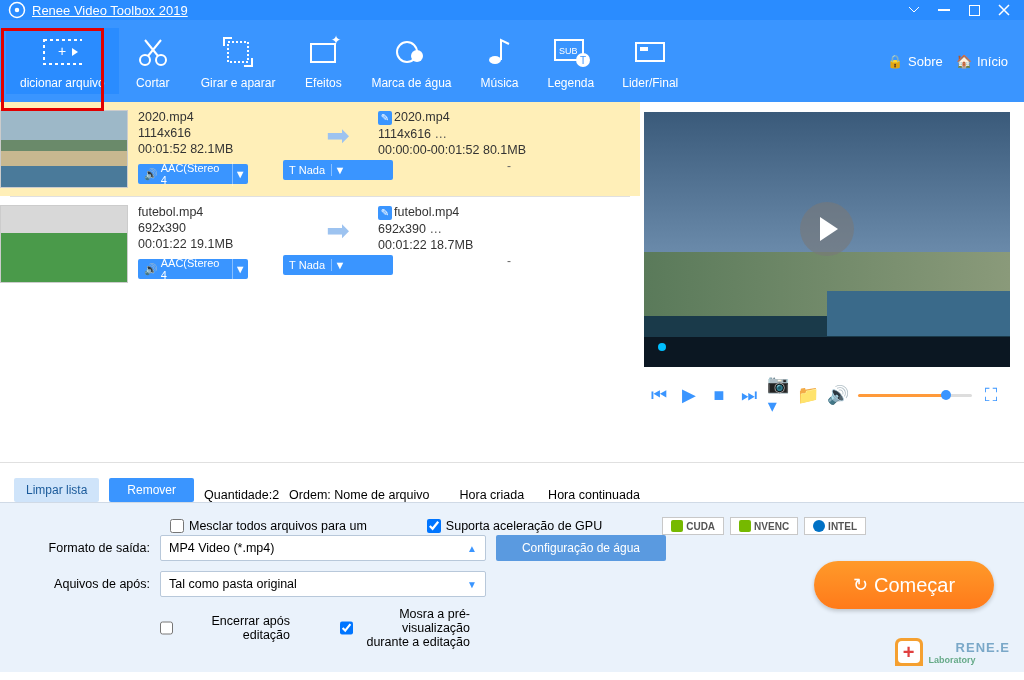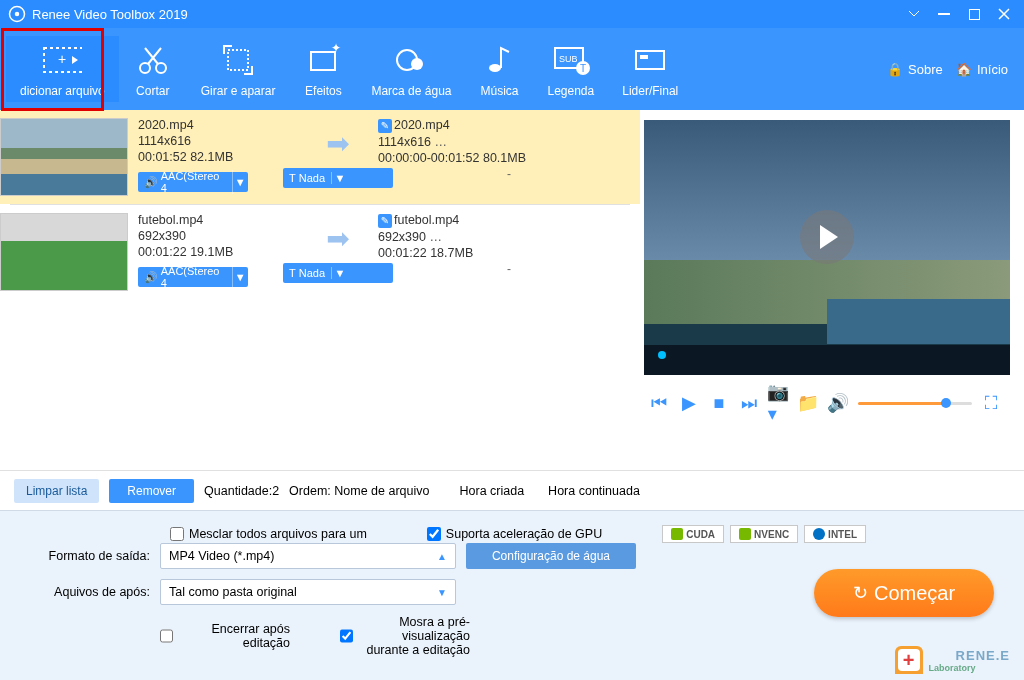--- a/index.html
+++ b/index.html
@@ -1,19 +1,19 @@
 <!DOCTYPE html>
 <html><head>
 <meta charset="utf-8">
 <style>
 * { margin: 0; padding: 0; box-sizing: border-box; font-family: "Segoe UI", Tahoma, sans-serif; }
 body { width: 1024px; height: 680px; background: #fff; overflow: hidden; position: relative; }
 
 
-.titlebar { height: 28px; background: #2a8cff; display: flex; align-items: center; padding: 0 8px; color: #fff; font-size: 13px; }
+.titlebar { height: 20px; background: #2a8cff; display: flex; align-items: center; padding: 0 8px; color: #fff; font-size: 13px; text-decoration: underline; }
 .titlebar .logo { width: 18px; height: 18px; margin-right: 6px; display: inline-flex; }
 .titlebar .spacer { flex: 1; }
 .winbtn { width: 24px; height: 20px; margin-left: 6px; display: inline-flex; align-items: center; justify-content: center; cursor: pointer; }
 
 
 .toolbar { height: 82px; background: #3a95ff; display: flex; align-items: center; padding: 0 6px; color: #fff; position: relative; }
 .tb-item { display: flex; flex-direction: column; align-items: center; justify-content: center; padding: 4px 14px; cursor: pointer; font-size: 12px; gap: 4px; }
 .tb-item.selected { background: #2a8cff; position: relative; }
 .redbox { position: absolute; left: 1px; top: 28px; width: 103px; height: 83px; border: 3px solid #e10000; pointer-events: none; z-index: 50; }
 .tb-icon { width: 40px; height: 40px; display: flex; align-items: center; justify-content: center; }
@@ -50,21 +50,21 @@
 .video { width: 366px; height: 255px; background: #1a3a4a; position: relative; overflow: hidden; }
 .video-sky { position: absolute; inset: 0 0 45% 0; background: linear-gradient(to bottom, #3a5a7a, #6a8aaa); }
 .video-land { position: absolute; top: 55%; left: 0; right: 0; bottom: 20%; background: linear-gradient(to right, #5a7a5a, #8a9a7a); }
 .video-water { position: absolute; top: 70%; left: 50%; right: 0; bottom: 12%; background: #3a6a8a; }
 .video-bar { position: absolute; left: 0; right: 0; bottom: 0; height: 30px; background: rgba(10,20,30,0.9); }
 .play-btn { position: absolute; left: 50%; top: 46%; transform: translate(-50%,-50%); width: 54px; height: 54px; border-radius: 50%; background: rgba(120,120,120,0.6); display: flex; align-items: center; justify-content: center; }
 .play-btn::after { content: ""; border-left: 18px solid #fff; border-top: 12px solid transparent; border-bottom: 12px solid transparent; margin-left: 4px; }
 .vbar-dot { width: 8px; height: 8px; border-radius: 50%; background: #00bfff; position: absolute; left: 14px; bottom: 16px; }
 
 
-.list-ctl { height: 40px; display: flex; align-items: center; gap: 10px; padding: 0 14px; font-size: 12.5px; border-top: 1px solid #e0e0e0; }
+.list-ctl { height: 40px; display: flex; align-items: flex-end; gap: 10px; padding: 0 14px; font-size: 12.5px; border-top: 1px solid #e0e0e0; }
 .btn-light { background: #cfe4fa; color: #1a5a9a; border: none; padding: 5px 12px; font-size: 12px; cursor: pointer; border-radius: 2px; }
 .btn-blue { background: #3a95ff; color: #fff; border: none; padding: 5px 18px; font-size: 12px; cursor: pointer; border-radius: 2px; }
 
 
 .player-ctl { display: flex; align-items: center; gap: 8px; padding: 6px 12px 0 4px; }
 .pc-btn { color: #3a95ff; font-size: 18px; cursor: pointer; display: inline-flex; align-items: center; justify-content: center; width: 22px; }
 .vol-slider { flex: 1; height: 3px; background: linear-gradient(to right, #ff9a3a 0%, #ff9a3a 80%, #ddd 80%); position: relative; border-radius: 2px; }
 .vol-thumb { position: absolute; right: 18%; top: -4px; width: 10px; height: 10px; background: #3a95ff; border-radius: 50%; }
 
 
@@ -72,21 +72,21 @@
 .chkrow { display: flex; gap: 60px; margin-left: 150px; font-size: 12.5px; align-items: center; }
 .chk { display: flex; align-items: center; gap: 5px; }
 .chk input { width: 14px; height: 14px; }
 .gpubadges { display: flex; gap: 6px; }
 .badge { background: #fff; border: 1px solid #c8c8c8; padding: 2px 8px; font-size: 10px; font-weight: bold; color: #555; display: flex; align-items: center; gap: 3px; }
 .badge .bicon { width: 12px; height: 12px; background: #666; border-radius: 50%; display: inline-block; }
 .badge .bicon.nv { background: #76b900; border-radius: 2px; }
 .badge .bicon.intel { background: #0071c5; }
 .formrow { display: flex; align-items: center; gap: 10px; margin-bottom: 10px; font-size: 12.5px; }
 .formrow label { width: 130px; text-align: right; }
-.combo { width: 296px; height: 26px; border: 1px solid #b8c8da; background: #fff; display: flex; align-items: center; padding: 0 8px; justify-content: space-between; cursor: pointer; border-radius: 2px; }
+.combo { width: 326px; height: 26px; border: 1px solid #b8c8da; background: #fff; display: flex; align-items: center; padding: 0 8px; justify-content: space-between; cursor: pointer; border-radius: 2px; }
 .combo .tri { color: #3a95ff; font-size: 10px; }
 .btn-mid { background: #5a9ae0; color: #fff; border: none; height: 26px; padding: 0 18px; font-size: 12px; cursor: pointer; border-radius: 2px; }
 .btn-split { display: flex; gap: 1px; }
 .btn-split .btn-mid:first-child { border-radius: 2px 0 0 2px; }
 .btn-split .btn-mid:last-child { border-radius: 0 2px 2px 0; }
 
 .start-btn { position: absolute; right: 30px; top: 58px; width: 180px; height: 48px; background: linear-gradient(to bottom, #ff9a2a, #ff7a1a); border-radius: 24px; color: #fff; font-size: 20px; display: flex; align-items: center; justify-content: center; gap: 6px; cursor: pointer; box-shadow: 0 2px 4px rgba(0,0,0,0.2); }
 .start-btn .ric { font-size: 18px; }
 
 .footer-logo { position: absolute; right: 14px; bottom: 6px; font-size: 13px; color: #888; display: flex; align-items: center; gap: 6px; }

